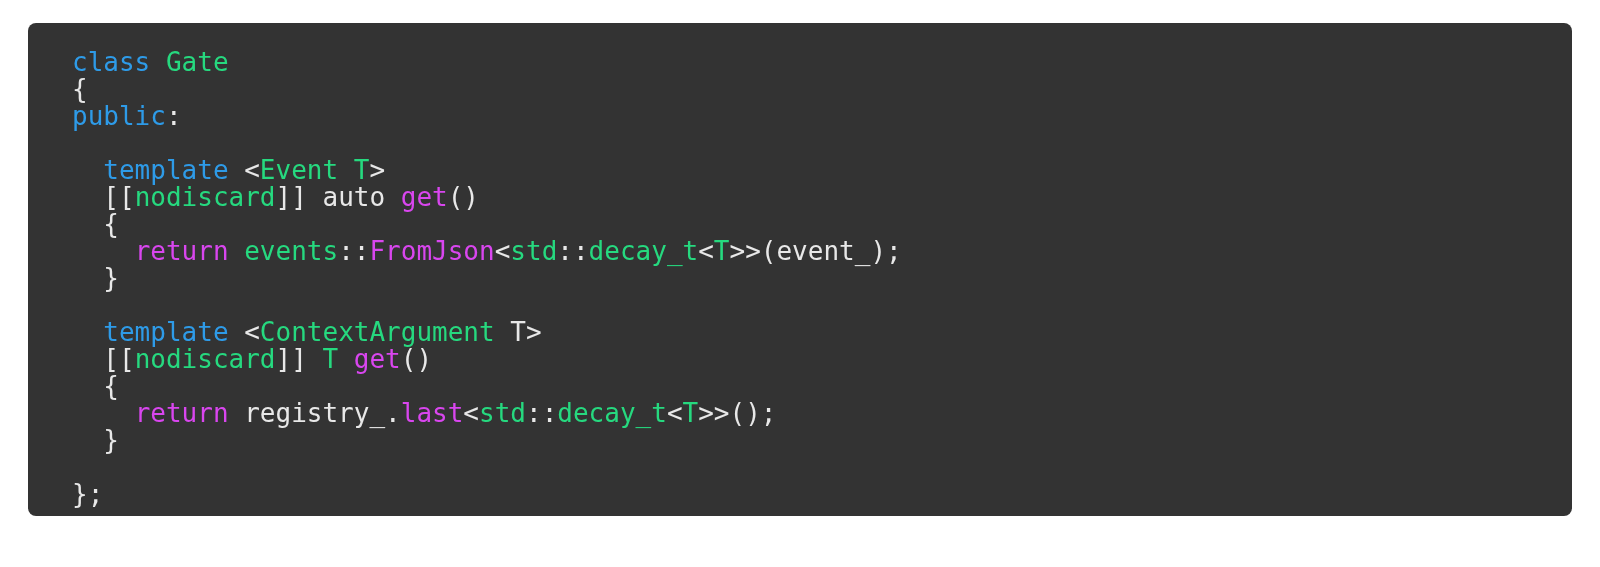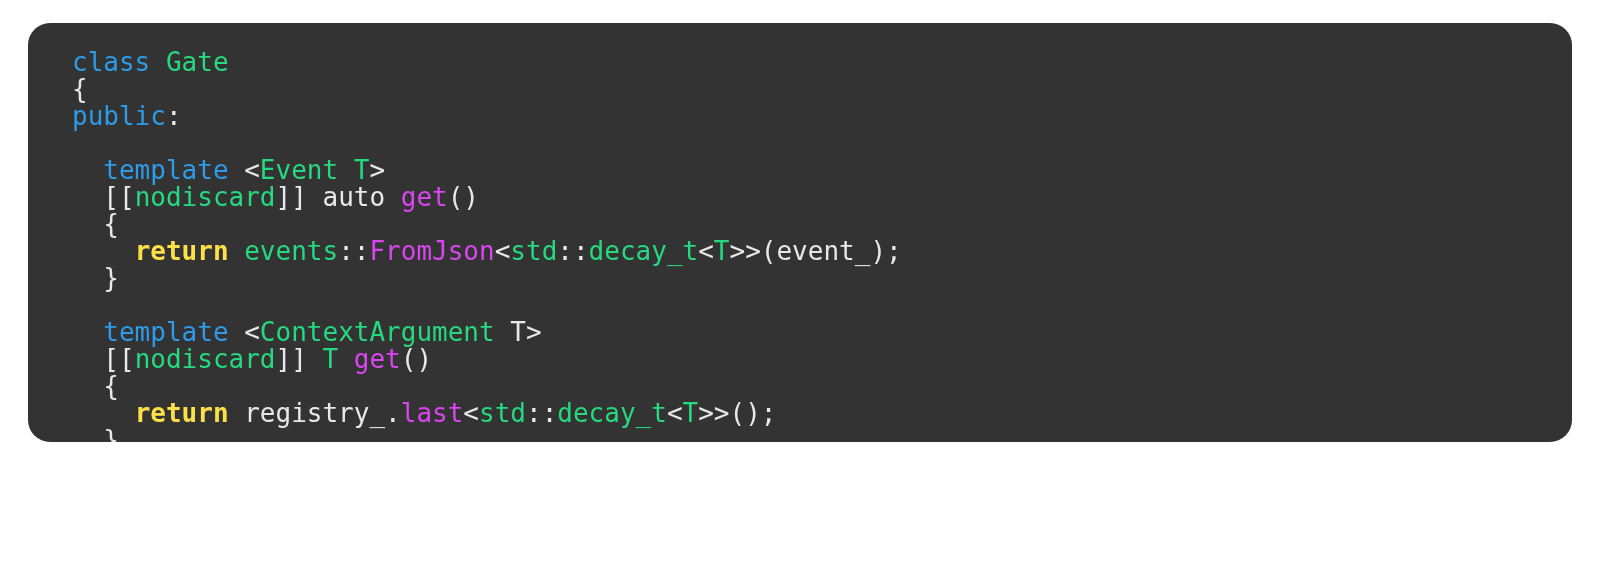--- a/index.html
+++ b/index.html
@@ -12,23 +12,23 @@
     height: 567px;
     overflow: hidden;
     font-family: "DejaVu Sans Mono", "Liberation Mono", monospace;
   }
 
   #code-panel {
     position: absolute;
     left: 28px;
     top: 23px;
     width: 1544px;
-    height: 419px;
+    height: 493px;
     background: #333333;
-    border-radius: 22px;
+    border-radius: 8px;
     box-sizing: border-box;
     padding: 22px 0 0 0;
     overflow: hidden;
   }
 
   .code-body {
     font-family: "DejaVu Sans Mono", "Liberation Mono", monospace;
     font-size: 26px;
     line-height: 27px;
     white-space: pre;
@@ -40,21 +40,21 @@
   .line {
     height: 27px;
     white-space: pre;
   }
   .line.blank { height: 27px; }
 
   
   .tok-kw   { color: #2E9BE8; }  
   .tok-type { color: #26D97F; }  
   .tok-fn   { color: #d946ef; }  
-  .tok-ctl  { color: #fde047; font-weight: bold; }  
+  .tok-ctl  { color: #d946ef; }  
   .tok-pl   { color: #E8E8E8; }  
 </style>
 </head>
 <body>
 
 <div id="code-panel">
   <div class="code-body"><div class="line"><span class="tok-kw">class</span><span class="tok-pl"> </span><span class="tok-type">Gate</span></div><div class="line"><span class="tok-pl">{</span></div><div class="line"><span class="tok-kw">public</span><span class="tok-pl">:</span></div><div class="line blank">&nbsp;</div><div class="line"><span class="tok-pl">  </span><span class="tok-kw">template</span><span class="tok-pl"> &lt;</span><span class="tok-type">Event</span><span class="tok-pl"> </span><span class="tok-type">T</span><span class="tok-pl">&gt;</span></div><div class="line"><span class="tok-pl">  [[</span><span class="tok-type">nodiscard</span><span class="tok-pl">]] auto </span><span class="tok-fn">get</span><span class="tok-pl">()</span></div><div class="line"><span class="tok-pl">  {</span></div><div class="line"><span class="tok-pl">    </span><span class="tok-ctl">return</span><span class="tok-pl"> </span><span class="tok-type">events</span><span class="tok-pl">::</span><span class="tok-fn">FromJson</span><span class="tok-pl">&lt;</span><span class="tok-type">std</span><span class="tok-pl">::</span><span class="tok-type">decay_t</span><span class="tok-pl">&lt;</span><span class="tok-type">T</span><span class="tok-pl">&gt;&gt;(event_);</span></div><div class="line"><span class="tok-pl">  }</span></div><div class="line blank">&nbsp;</div><div class="line"><span class="tok-pl">  </span><span class="tok-kw">template</span><span class="tok-pl"> &lt;</span><span class="tok-type">ContextArgument</span><span class="tok-pl"> T&gt;</span></div><div class="line"><span class="tok-pl">  [[</span><span class="tok-type">nodiscard</span><span class="tok-pl">]] </span><span class="tok-type">T</span><span class="tok-pl"> </span><span class="tok-fn">get</span><span class="tok-pl">()</span></div><div class="line"><span class="tok-pl">  {</span></div><div class="line"><span class="tok-pl">    </span><span class="tok-ctl">return</span><span class="tok-pl"> registry_.</span><span class="tok-fn">last</span><span class="tok-pl">&lt;</span><span class="tok-type">std</span><span class="tok-pl">::</span><span class="tok-type">decay_t</span><span class="tok-pl">&lt;</span><span class="tok-type">T</span><span class="tok-pl">&gt;&gt;();</span></div><div class="line"><span class="tok-pl">  }</span></div><div class="line blank">&nbsp;</div><div class="line"><span class="tok-pl">};</span></div></div>
 </div>
 
 </body></html>

